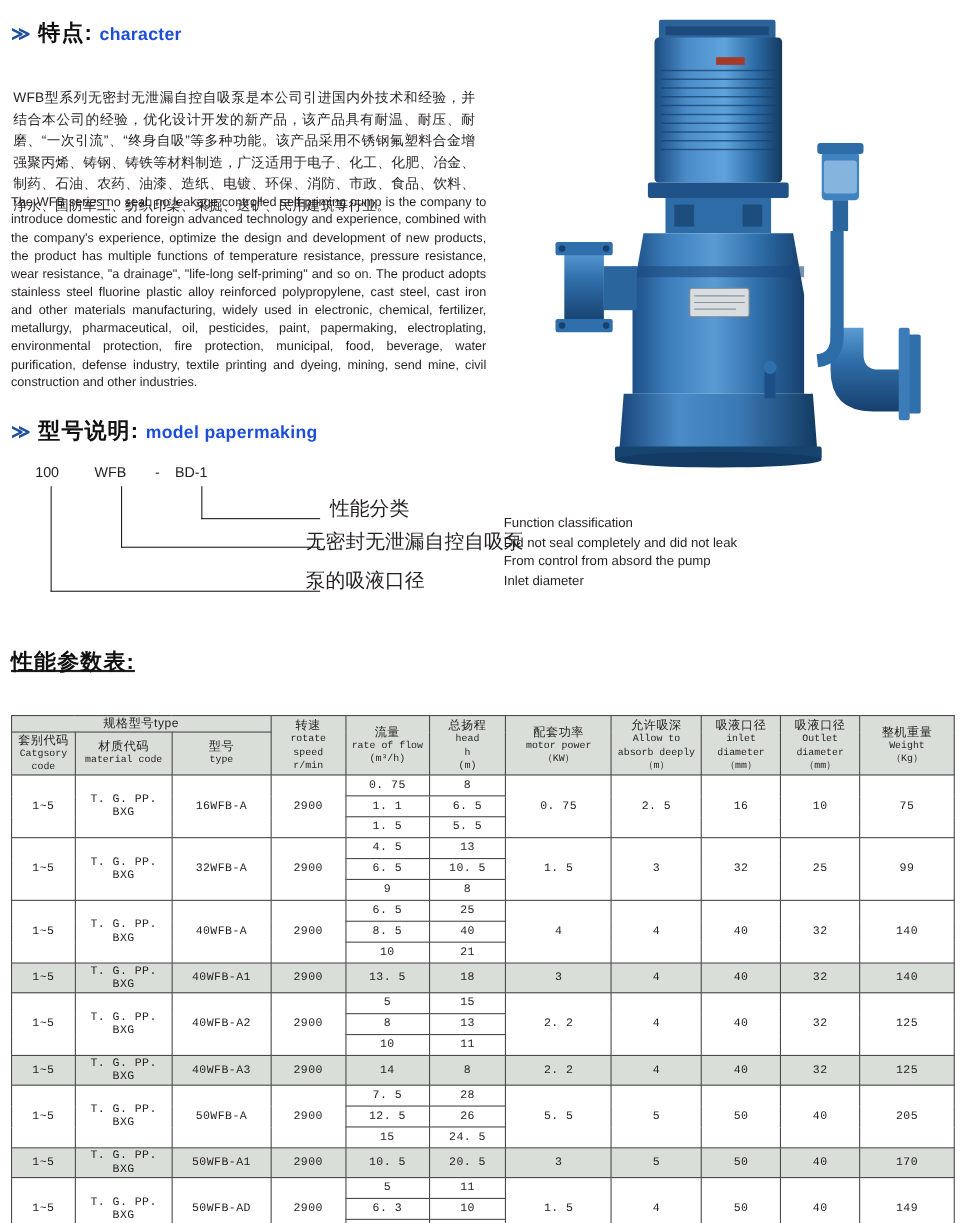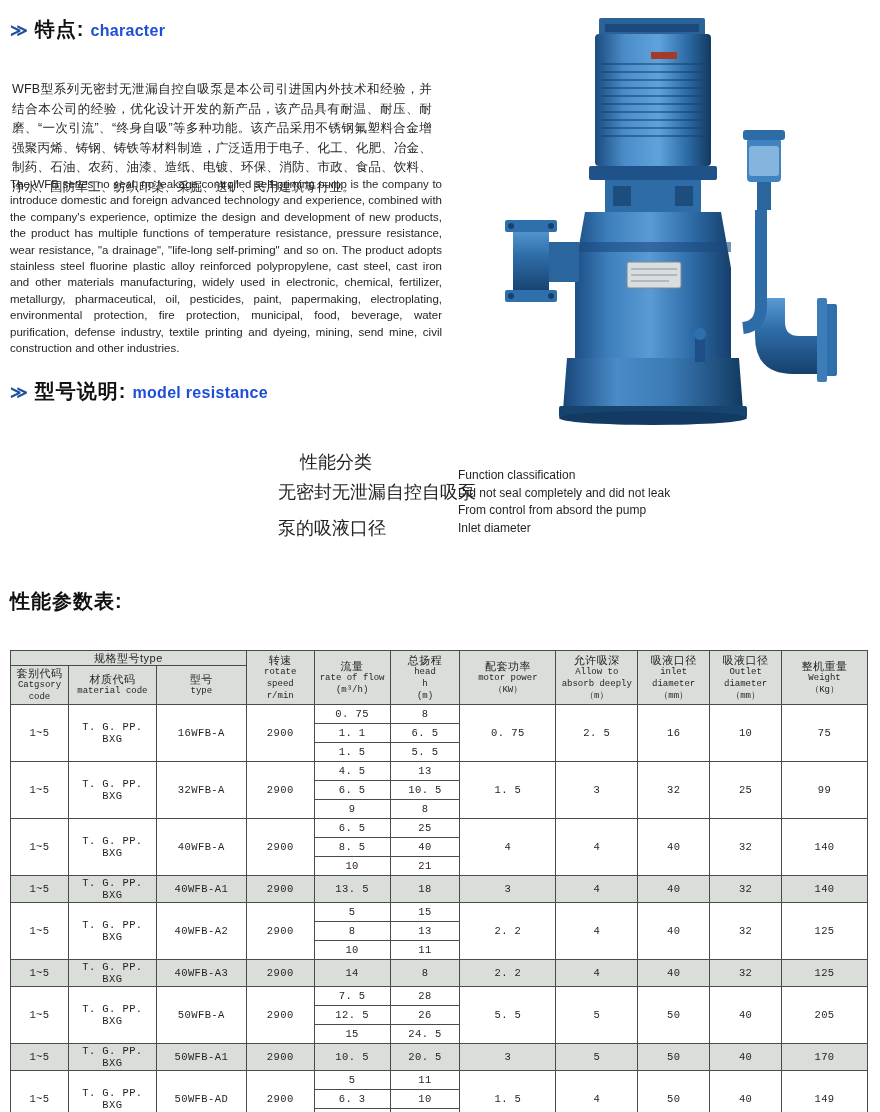--- a/index.html
+++ b/index.html
@@ -51,21 +51,21 @@
   #lab-cn-2{left:278px;top:480px;}
   #lab-cn-3{left:278px;top:516px;}
 
   .mod-en{position:absolute;font-size:12px;color:#231f20;white-space:nowrap;}
   #lab-en-1{left:458px;top:468px;text-align:right;}
   #lab-en-2{left:458px;top:486px;}
   #lab-en-3{left:458px;top:503px;}
   #lab-en-4{left:458px;top:521px;}
 
   
-  #perf-heading{position:absolute;left:10px;top:588px;}
+  #perf-heading{position:absolute;left:10px;top:588px;text-decoration:underline;}
 
   #perf-table{
     position:absolute;left:10px;top:650px;width:858px;
     border-collapse:collapse;
     font-size:10px;
     color:#231f20;
   }
   #perf-table td,#perf-table th{
     border:1px solid #4a4a4a;
     text-align:center;
@@ -184,23 +184,38 @@
 
     <path d="M306 204 L306 300 Q306 320 288 322" stroke="#2d6ca6" stroke-width="12" fill="none"></path>
 
     <rect x="240" y="330" width="10" height="26" fill="#1d4f86"></rect>
     <circle cx="245" cy="328" r="6" fill="#2f70ac"></circle>
   </svg>
 
   <div class="sec-head" id="model-heading">
     <span class="chev">≫</span>
     <span class="sec-cn">型号说明:</span>
-    <span class="sec-en">model resistance</span>
+    <span class="sec-en">model papermaking</span>
   </div>
 
+  <div id="model-area">
+    <span class="mod-code" id="mod-100">100</span>
+    <span class="mod-code" id="mod-wfb">WFB</span>
+    <span class="mod-code" id="mod-dash">-</span>
+    <span class="mod-code" id="mod-bd1">BD-1</span>
+
+    <div class="leader" style="left:183px;top:34px;width:1px;height:30px;"></div>
+    <div class="leader" style="left:183px;top:63px;width:108px;height:1px;"></div>
+
+    <div class="leader" style="left:110px;top:34px;width:1px;height:56px;"></div>
+    <div class="leader" style="left:110px;top:89px;width:181px;height:1px;"></div>
+
+    <div class="leader" style="left:46px;top:34px;width:1px;height:96px;"></div>
+    <div class="leader" style="left:46px;top:129px;width:245px;height:1px;"></div>
+  </div>
 
   <span class="mod-label" id="lab-cn-1">性能分类</span>
   <span class="mod-label" id="lab-cn-2">无密封无泄漏自控自吸泵</span>
   <span class="mod-label" id="lab-cn-3">泵的吸液口径</span>
 
   <span class="mod-en" id="lab-en-1">Function classification</span>
   <span class="mod-en" id="lab-en-2">Did not seal completely and did not leak</span>
   <span class="mod-en" id="lab-en-3">From control from absord the pump</span>
   <span class="mod-en" id="lab-en-4">Inlet diameter</span>
 

